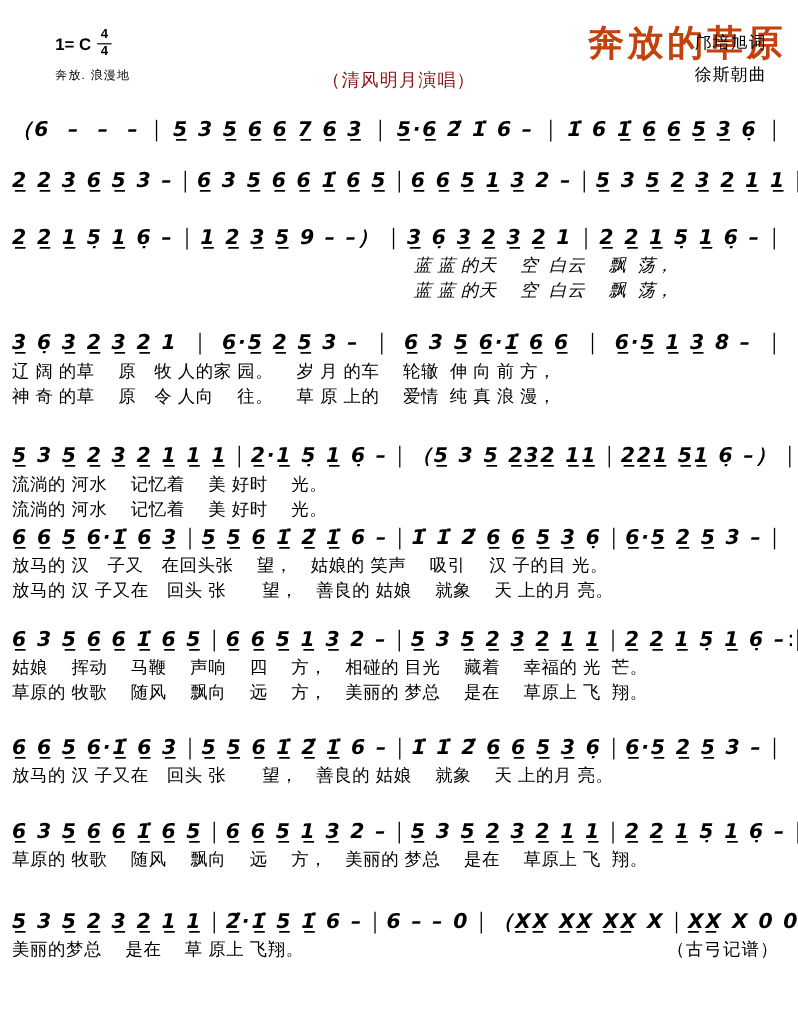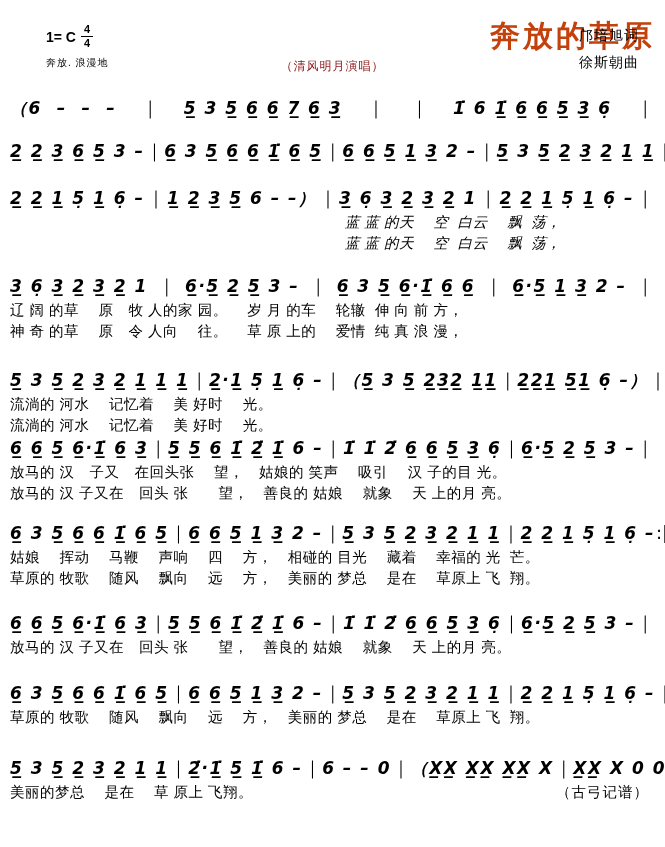--- a/index.html
+++ b/index.html
@@ -7,21 +7,21 @@
   .page{box-sizing:border-box;width:665px;height:847px;padding:12px 10px 0 10px;}
   
   .header{position:relative;height:84px;}
   .hdr-left{position:absolute;left:36px;top:12px;}
   .key-row{display:flex;align-items:center;gap:5px;font-size:14px;font-weight:bold;}
   .ts{display:inline-flex;flex-direction:column;align-items:center;line-height:1;font-size:11px;font-weight:bold;}
   .ts .num{border-bottom:1.4px solid #000;padding:0 3px 1px 3px;}
   .ts .den{padding-top:1px;}
   .tempo{margin-top:7px;font-size:10px;letter-spacing:1px;}
   .title{position:absolute;left:0;right:0;top:4px;text-align:center;font-size:30px;font-weight:bold;letter-spacing:3px;}
-  .subtitle{position:absolute;left:0;right:0;top:46px;text-align:center;font-size:12px;letter-spacing:1px;}
+  .subtitle{position:absolute;left:0;right:0;top:46px;text-align:center;font-size:15px;letter-spacing:1px;}
   .hdr-right{position:absolute;right:16px;top:10px;font-size:14px;line-height:1.95;letter-spacing:1px;}
   
   .system{margin:0;}
   .music{display:flex;justify-content:space-between;align-items:baseline;
          font-family:"DejaVu Sans","Liberation Sans",sans-serif;
          font-style:italic;font-weight:bold;font-size:17px;line-height:24px;white-space:pre;}
   .measure{letter-spacing:1.5px;white-space:pre;}
   .bar{font-style:normal;font-weight:normal;font-size:18px;padding:0 1px;}
   .lyric{font-size:14.5px;line-height:18px;margin-top:3px;letter-spacing:0.5px;white-space:pre;position:relative;}
   .lyric.indent{margin-left:335px;font-style:italic;}
@@ -46,32 +46,32 @@
     <div class="title" style="color: #c2410c; text-align: right;">奔放的草原</div>
     <div class="subtitle" style="color: rgb(139, 20, 20);">（清风明月演唱）</div>
     <div class="hdr-right">
       <div>邝培旭词</div>
       <div>徐斯朝曲</div>
     </div>
   </div>
 
   <div id="score">
       <div class="system" style="margin-bottom: 19px;">
-        <div class="music"><span class="measure">（6  –  –  –</span><span class="bar">｜</span><span class="measure">5̲ 3 5̲ 6̲ 6̲ 7̲ 6̲ 3̲</span><span class="bar">｜</span><span class="bar">｜</span><span class="measure">1̇ 6 1̲̇ 6̲ 6̲ 5̲ 3̲ 6̣</span><span class="bar">｜</span></div>
+        <div class="music"><span class="measure">（6  –  –  –</span><span class="bar">｜</span><span class="measure">5̲ 3 5̲ 6̲ 6̲ 7̲ 6̲ 3̲</span><span class="bar">｜</span><span class="measure">5̲·6̲ 2̇ 1̇ 6 –</span><span class="bar">｜</span><span class="measure">1̇ 6 1̲̇ 6̲ 6̲ 5̲ 3̲ 6̣</span><span class="bar">｜</span></div>
       </div>
       <div class="system" style="margin-bottom: 23px;">
         <div class="music"><span class="measure">2̲ 2̲ 3̲ 6̲ 5̲ 3 –</span><span class="bar">｜</span><span class="measure">6̲ 3 5̲ 6̲ 6̲ 1̲̇ 6̲ 5̲</span><span class="bar">｜</span><span class="measure">6̲ 6̲ 5̲ 1̲ 3̲ 2 –</span><span class="bar">｜</span><span class="measure">5̲ 3 5̲ 2̲ 3̲ 2̲ 1̲ 1̲</span><span class="bar">｜</span></div>
       </div>
       <div class="system" style="margin-bottom: 22px;">
-        <div class="music"><span class="measure">2̲ 2̲ 1̲ 5̣ 1̲ 6̣ –</span><span class="bar">｜</span><span class="measure">1̲ 2̲ 3̲ 5̲ 6 – –）</span><span class="bar">｜</span><span class="measure">3̲ 6̣ 3̲ 2̲ 3̲ 2̲ 1</span><span class="bar">｜</span><span class="measure">2̲ 2̲ 1̲ 5̣ 1̲ 6̣ –</span><span class="bar">｜</span></div>
+        <div class="music"><span class="measure">2̲ 2̲ 1̲ 5̣ 1̲ 6̣ –</span><span class="bar">｜</span><span class="measure">1̲ 2̲ 3̲ 5̲ 9 – –）</span><span class="bar">｜</span><span class="measure">3̲ 6̣ 3̲ 2̲ 3̲ 2̲ 1</span><span class="bar">｜</span><span class="measure">2̲ 2̲ 1̲ 5̣ 1̲ 6̣ –</span><span class="bar">｜</span></div>
         <div class="lyric indent">蓝 蓝 的天　 空  白云　 飘  荡，</div>
         <div class="lyric indent">蓝 蓝 的天　 空  白云　 飘  荡，</div>
       </div>
       <div class="system" style="margin-bottom: 28px;">
-        <div class="music"><span class="measure">3̲ 6̣ 3̲ 2̲ 3̲ 2̲ 1</span><span class="bar">｜</span><span class="measure">6̲·5̲ 2̲ 5̲ 3 –</span><span class="bar">｜</span><span class="measure">6̲ 3 5̲ 6̲·1̲̇ 6̲ 6̲</span><span class="bar">｜</span><span class="measure">6̲·5̲ 1̲ 3̲ 2 –</span><span class="bar">｜</span></div>
+        <div class="music"><span class="measure">3̲ 6̣ 3̲ 2̲ 3̲ 2̲ 1</span><span class="bar">｜</span><span class="measure">6̲·5̲ 2̲ 5̲ 3 –</span><span class="bar">｜</span><span class="measure">6̲ 3 5̲ 6̲·1̲̇ 6̲ 6̲</span><span class="bar">｜</span><span class="measure">6̲·5̲ 1̲ 3̲ 8 –</span><span class="bar">｜</span></div>
         <div class="lyric">辽 阔 的草　 原　牧 人的家 园。　 岁 月 的车　 轮辙  伸 向 前 方，</div>
         <div class="lyric">神 奇 的草　 原　令 人向　 往。　 草 原 上的　 爱情  纯 真 浪 漫，</div>
       </div>
       <div class="system" style="margin-bottom: 2px;">
         <div class="music"><span class="measure">5̲ 3 5̲ 2̲ 3̲ 2̲ 1̲ 1̲ 1̲</span><span class="bar">｜</span><span class="measure">2̲·1̲ 5̣ 1̲ 6̣ –</span><span class="bar">｜</span><span class="measure">（5̲ 3 5̲ 2̲3̲2̲ 1̲1̲</span><span class="bar">｜</span><span class="measure">2̲2̲1̲ 5̲1̲ 6̣ –）</span><span class="bar">｜</span></div>
         <div class="lyric">流淌的 河水　 记忆着　 美 好时　 光。</div>
         <div class="lyric">流淌的 河水　 记忆着　 美 好时　 光。</div>
       </div>
       <div class="system" style="margin-bottom: 19px;">
         <div class="music"><span class="measure">6̲ 6̲ 5̲ 6̲·1̲̇ 6̲ 3̲</span><span class="bar">｜</span><span class="measure">5̲ 5̲ 6̲ 1̲̇ 2̲̇ 1̲̇ 6 –</span><span class="bar">｜</span><span class="measure">1̇ 1̇ 2̇ 6̲ 6̲ 5̲ 3̲ 6̣</span><span class="bar">｜</span><span class="measure">6̲·5̲ 2̲ 5̲ 3 –</span><span class="bar">｜</span></div>

